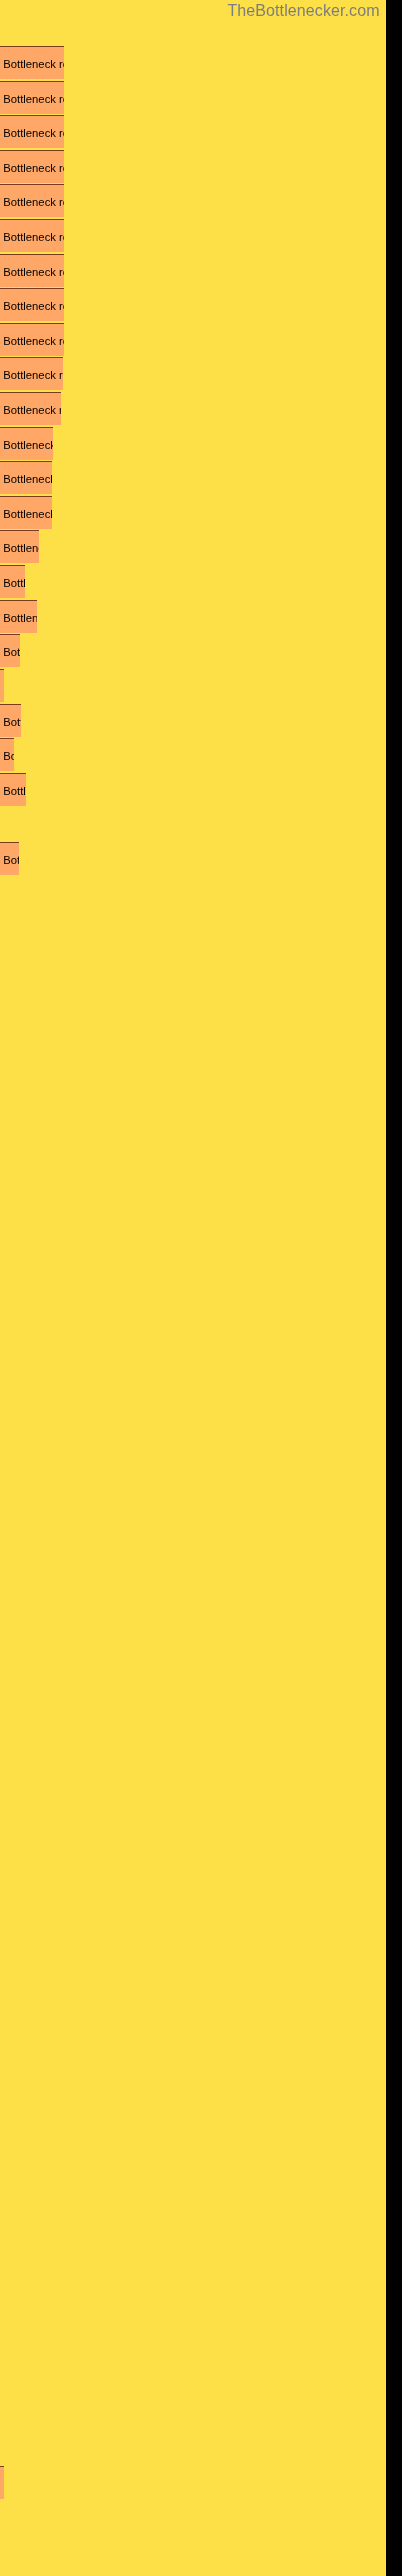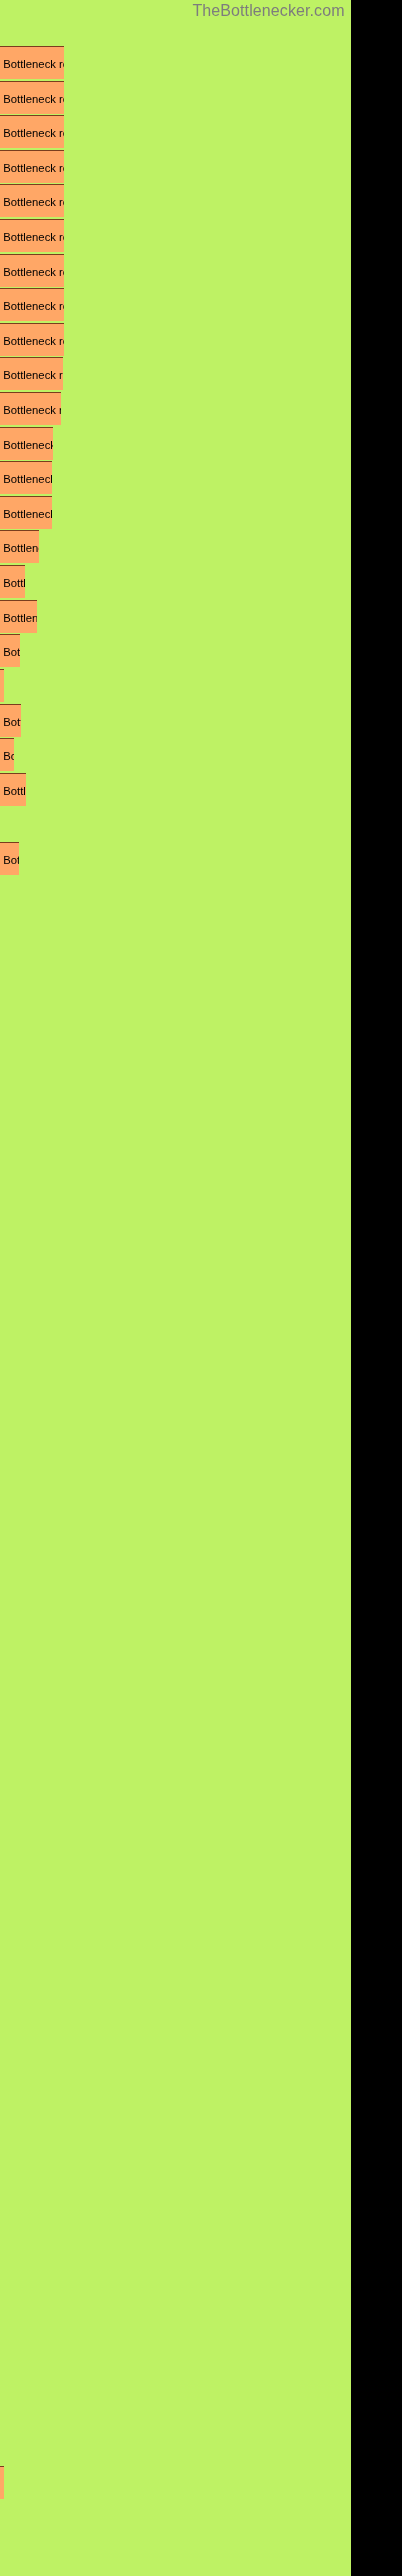--- a/index.html
+++ b/index.html
@@ -14,23 +14,23 @@
     position: relative;
     overflow: hidden;
     font-family: "Liberation Sans", sans-serif;
     -webkit-font-smoothing: antialiased;
   }
 
   #chart-root {
     position: absolute;
     left: 0;
     top: 0;
-    width: 351px;
+    width: 386px;
     height: 2576px;
-    background: #bef264;
+    background: #fde047;
   }
 
   
   .site-title {
     position: absolute;
     right: 6.4px;
     top: 0.8px;
     font-size: 16px;
     line-height: 19.3px;
     color: #7d7d7d;

